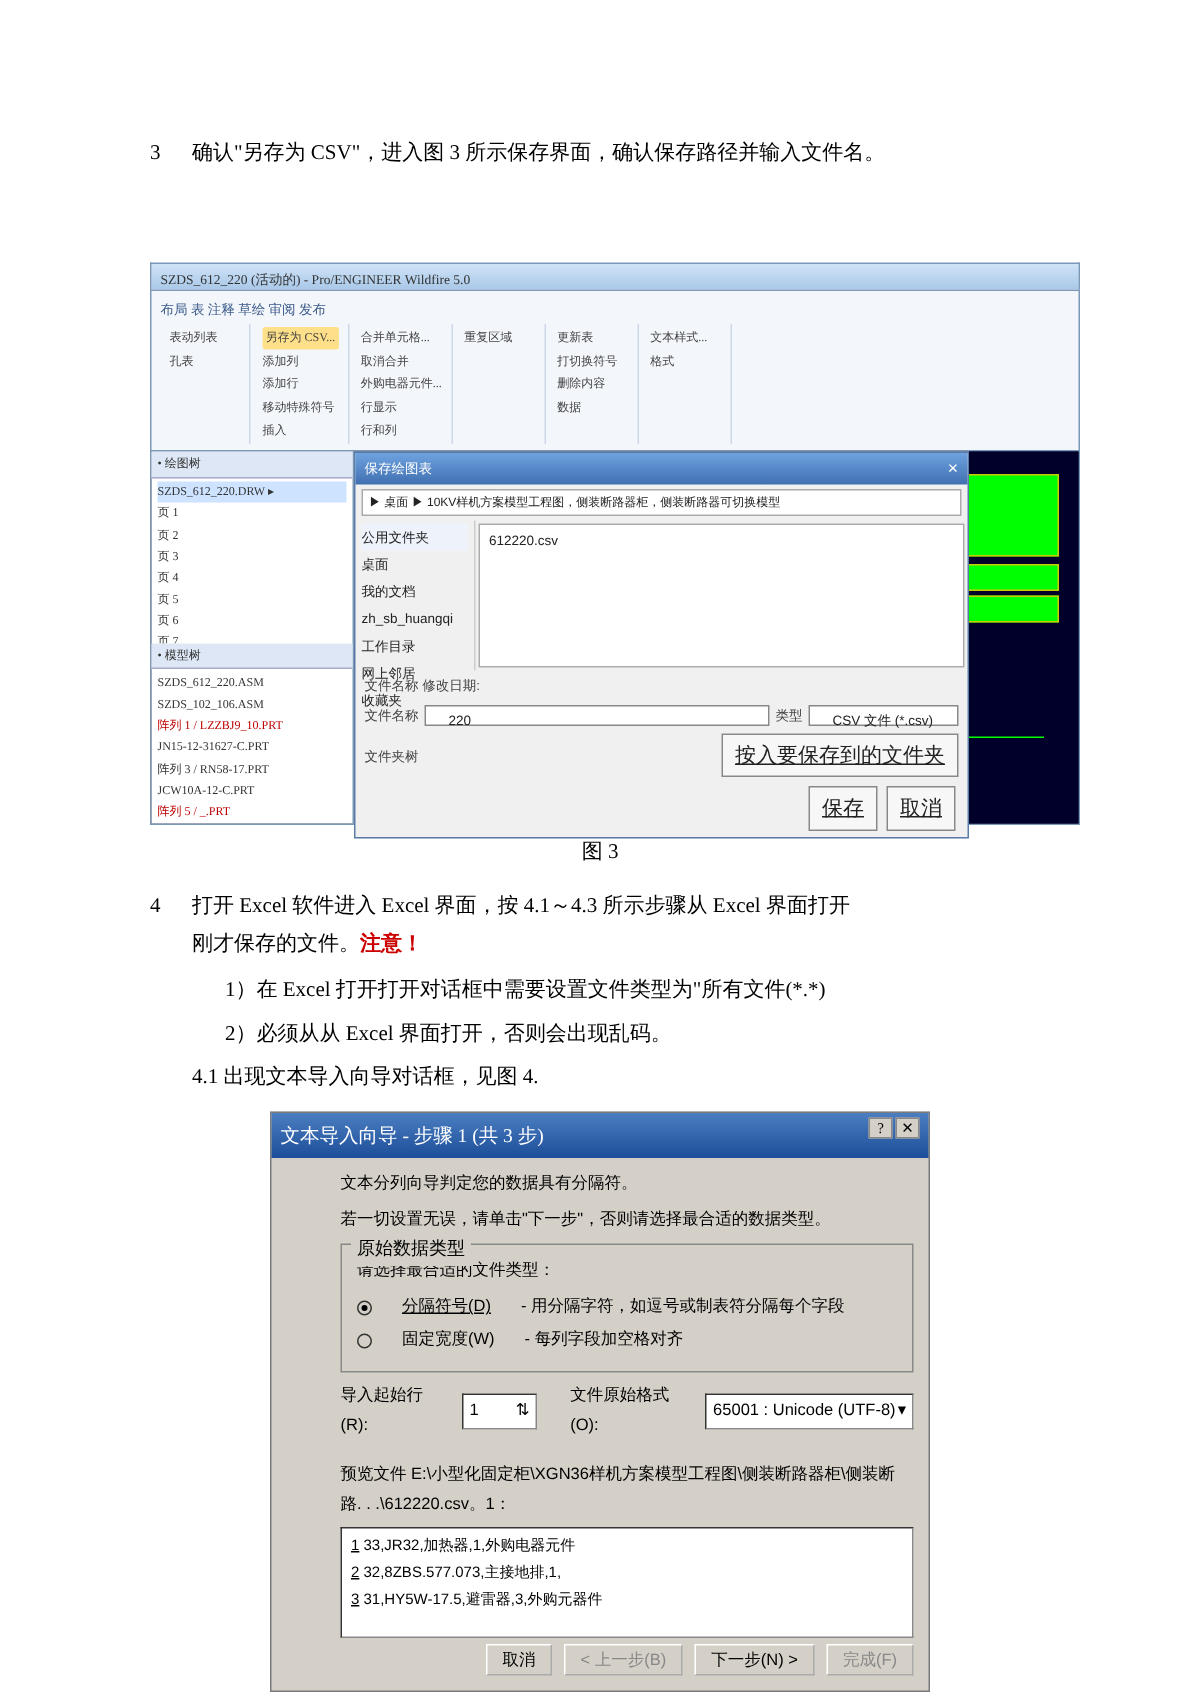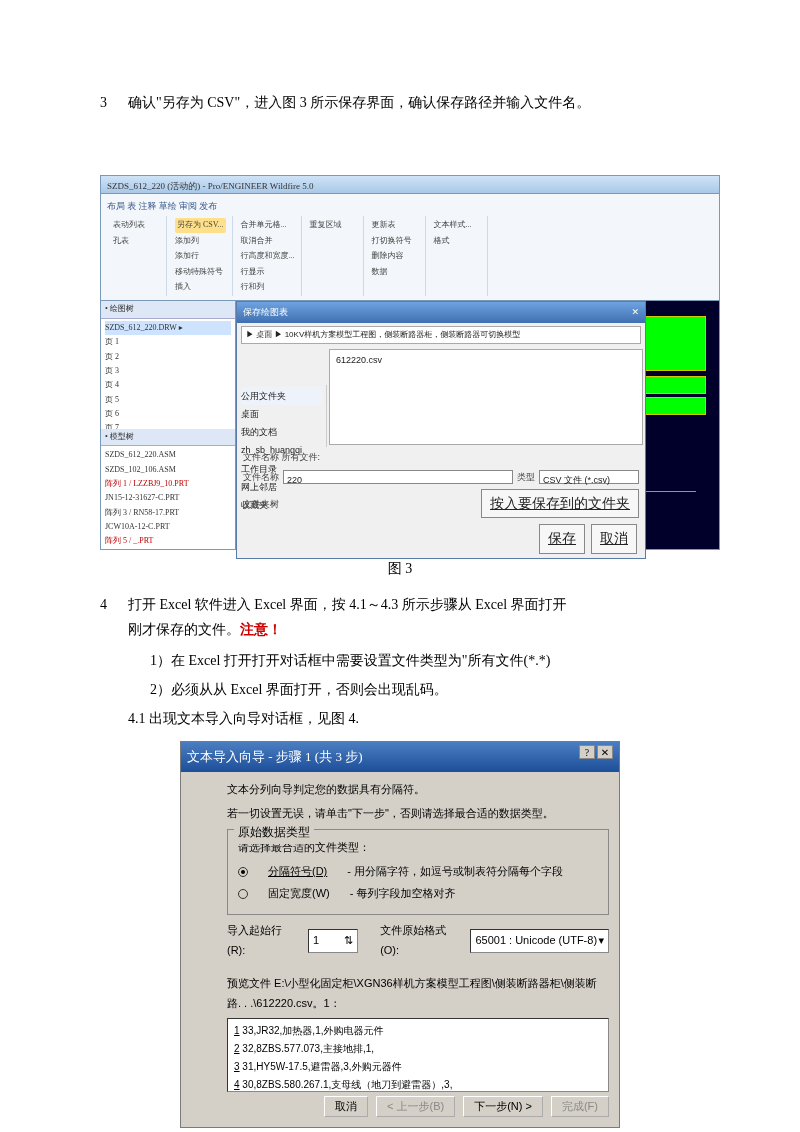--- a/index.html
+++ b/index.html
@@ -131,44 +131,43 @@
     border: 1px solid #aaa;
     margin: 3px 4px;
     padding: 1px 4px;
     font-size: 8px;
   }
   .save-dialog .main {
     display: flex;
     height: 100px;
   }
   .save-dialog .side {
-    width: 90px;
+    width: 80px;
     padding: 2px 4px;
     border-right: 1px solid #ccc;
-    margin-top: 38px;
   }
   .save-dialog .side div { padding: 1px 0; }
   .save-dialog .list {
     flex: 1;
     background: #fff;
     margin: 2px;
     border: 1px solid #aaa;
     padding: 2px 6px;
   }
   .save-dialog .row {
     display: flex;
     align-items: center;
     padding: 2px 6px;
     gap: 4px;
   }
   .save-dialog .row label { color: #444; }
   .save-dialog .row .field {
     background: #fff;
     border: 1px solid #888;
-    padding: 1px 3px;
+    padding: 1px 15px;
     flex: 1;
     height: 14px;
   }
   .save-dialog .btns {
     display: flex;
     justify-content: flex-end;
     gap: 6px;
     padding: 4px 8px;
   }
   .save-dialog .btn {
@@ -316,21 +315,21 @@
       <div class="ribbon-group">
         <span class="hl">另存为 CSV...</span>
         <span>添加列</span>
         <span>添加行</span>
         <span>移动特殊符号</span>
         <span>插入</span>
       </div>
       <div class="ribbon-group">
         <span>合并单元格...</span>
         <span>取消合并</span>
-        <span>行高度和宽度...</span>
+        <span>外购电器元件...</span>
         <span>行显示</span>
         <span>行和列</span>
       </div>
       <div class="ribbon-group">
         <span>重复区域</span>
       </div>
       <div class="ribbon-group">
         <span>更新表</span>
         <span>打切换符号</span>
         <span>删除内容</span>
@@ -403,21 +402,21 @@
             <div>zh_sb_huangqi</div>
             <div>工作目录</div>
             <div>网上邻居</div>
             <div>收藏夹</div>
           </div>
           <div class="list">
             <div>612220.csv</div>
           </div>
         </div>
         <div class="row">
-          <label>文件名称  所有文件:</label>
+          <label>文件名称  修改日期:</label>
         </div>
         <div class="row">
           <label>文件名称</label>
           <div class="field">220</div>
           <label>类型</label>
           <div class="field" style="flex:0 0 100px">CSV 文件 (*.csv)</div>
         </div>
         <div class="row">
           <label>文件夹树</label>
           <div style="flex:1"></div>
@@ -480,21 +479,20 @@
         <span class="combo">
             <span>65001 : Unicode (UTF-8)</span>
             <span>▾</span>
           </span>
       </div>
       <p style="margin-top:14px;">预览文件 E:\小型化固定柜\XGN36样机方案模型工程图\侧装断路器柜\侧装断路. . .\612220.csv。1：</p>
       <div class="preview">
         <div class="line"><span class="u">1</span> <span>33,JR32,加热器,1,外购电器元件</span></div>
         <div class="line"><span class="u">2</span> <span>32,8ZBS.577.073,主接地排,1,</span></div>
         <div class="line"><span class="u">3</span> <span>31,HY5W-17.5,避雷器,3,外购元器件</span></div>
-        <div class="line"><span class="u">4</span> <span>30,8ZBS.580.267.1,支母线（地刀到避雷器）,3,</span></div>
       </div>
       <div class="wiz-btns">
         <button class="wiz-btn">取消</button>
         <button class="wiz-btn disabled">&lt; 上一步(B)</button>
         <button class="wiz-btn">下一步(N) &gt;</button>
         <button class="wiz-btn disabled">完成(F)</button>
       </div>
     </div>
   </div>
 </div>

